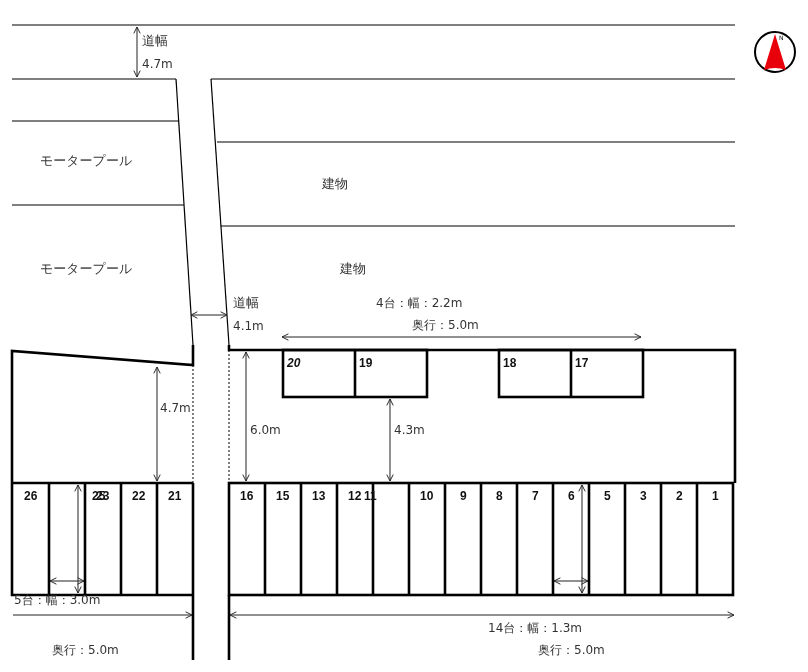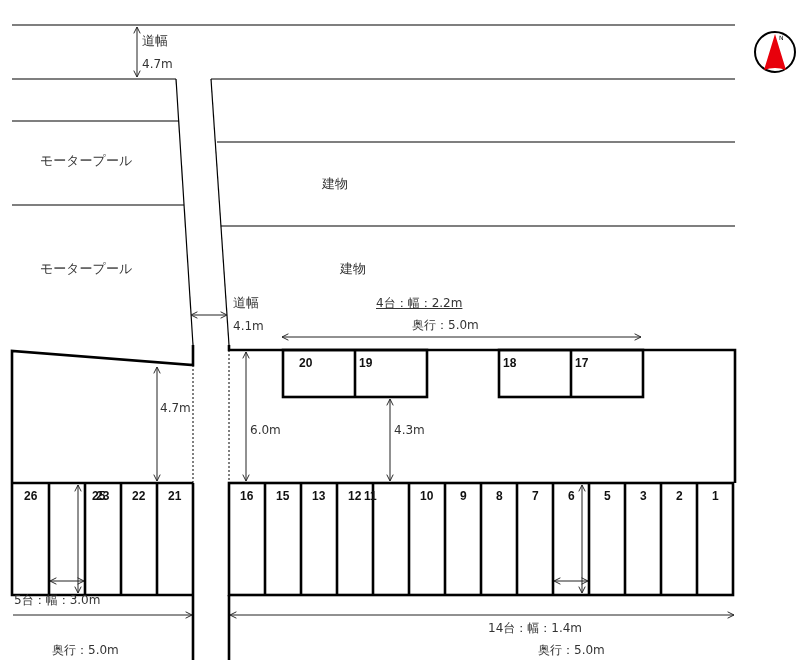--- a/index.html
+++ b/index.html
@@ -111,30 +111,30 @@
 
 <span class="lbl lbl-area" style="left:40px;top:154px;">モータープール</span>
 <span class="lbl lbl-area" style="left:40px;top:262px;">モータープール</span>
 <span class="lbl lbl-area" style="left:322px;top:177px;">建物</span>
 <span class="lbl lbl-area" style="left:340px;top:262px;">建物</span>
 
 <span class="lbl" style="left:160px;top:402px;font-size:12px;">4.7m</span>
 <span class="lbl" style="left:250px;top:424px;font-size:12px;text-align:center;">6.0m</span>
 <span class="lbl" style="left:394px;top:424px;font-size:12px;">4.3m</span>
 
-<span class="lbl" style="left:376px;top:297px;font-size:12px;text-decoration:underline;">4台：幅：2.2m</span>
+<span class="lbl" style="left:376px;top:297px;font-size:12px;">4台：幅：2.2m</span>
 <span class="lbl" style="left:412px;top:319px;font-size:12px;">奥行：5.0m</span>
 
 <span class="lbl" style="left:14px;top:594px;font-size:12px;">5台：幅：3.0m</span>
 <span class="lbl" style="left:52px;top:644px;font-size:12px;">奥行：5.0m</span>
 
-<span class="lbl" style="left:488px;top:622px;font-size:12px;">14台：幅：1.4m</span>
+<span class="lbl" style="left:488px;top:622px;font-size:12px;">14台：幅：1.3m</span>
 <span class="lbl" style="left:538px;top:644px;font-size:12px;">奥行：5.0m</span>
 
-<span class="stall-num" style="left:299px;top:357px;">20</span>
+<span class="stall-num" style="left:287px;top:357px;font-style:italic;">20</span>
 <span class="stall-num" style="left:359px;top:357px;">19</span>
 <span class="stall-num" style="left:503px;top:357px;">18</span>
 <span class="stall-num" style="left:575px;top:357px;">17</span>
 
 <span class="stall-num" style="left:24px;top:490px;">26</span>
 <span class="stall-num" style="left:60px;top:490px;margin-left:32px;">25</span>
 <span class="stall-num" style="left:96px;top:490px;">23</span>
 <span class="stall-num" style="left:132px;top:490px;">22</span>
 <span class="stall-num" style="left:168px;top:490px;">21</span>
 

